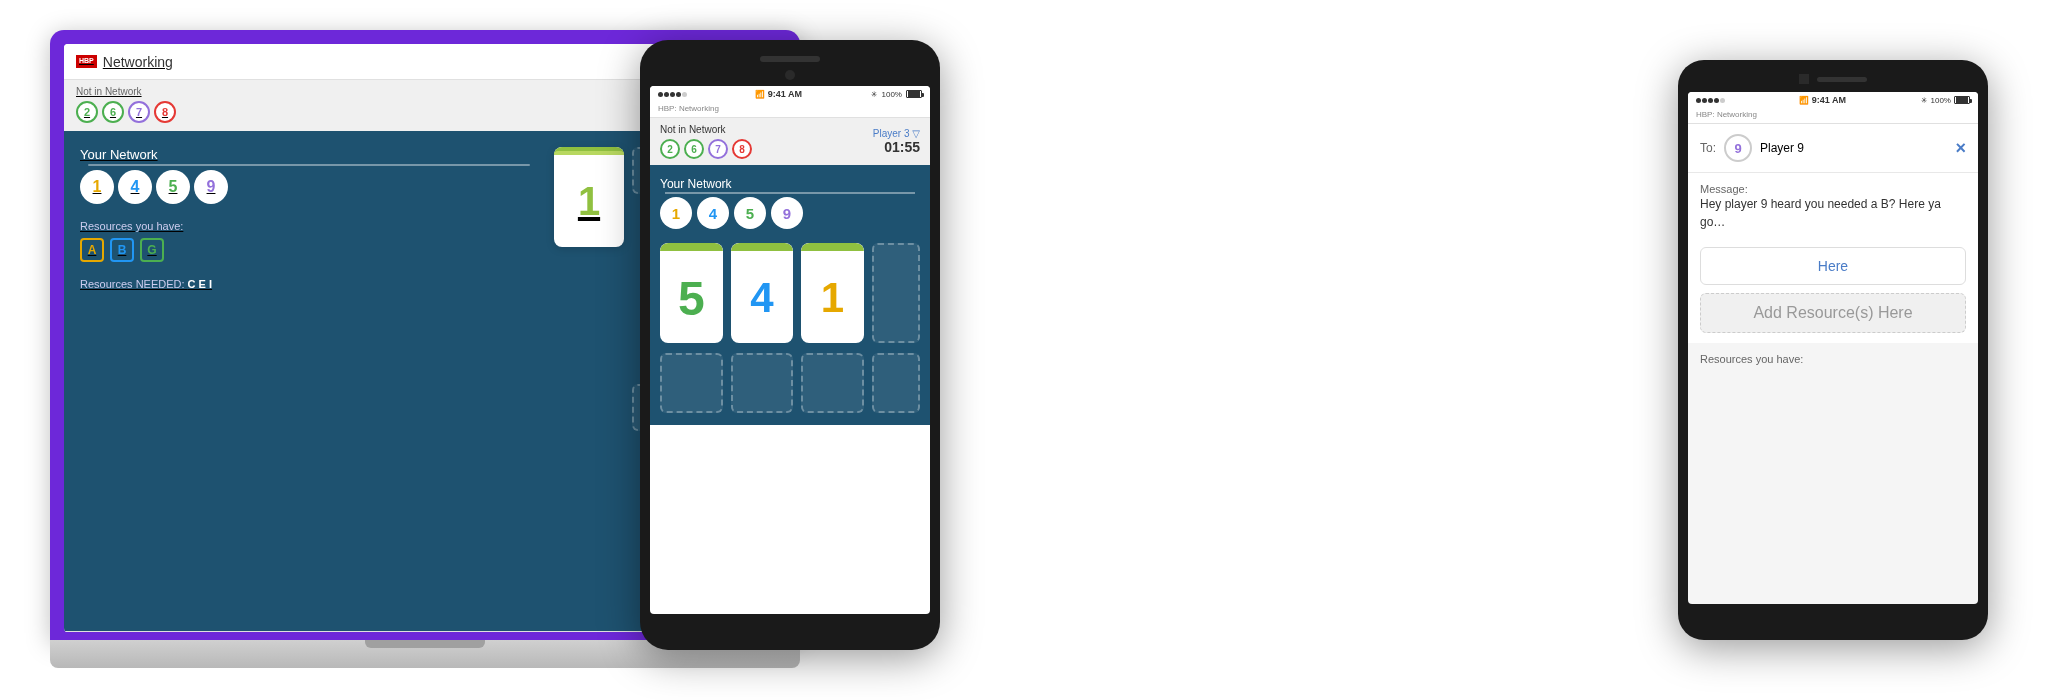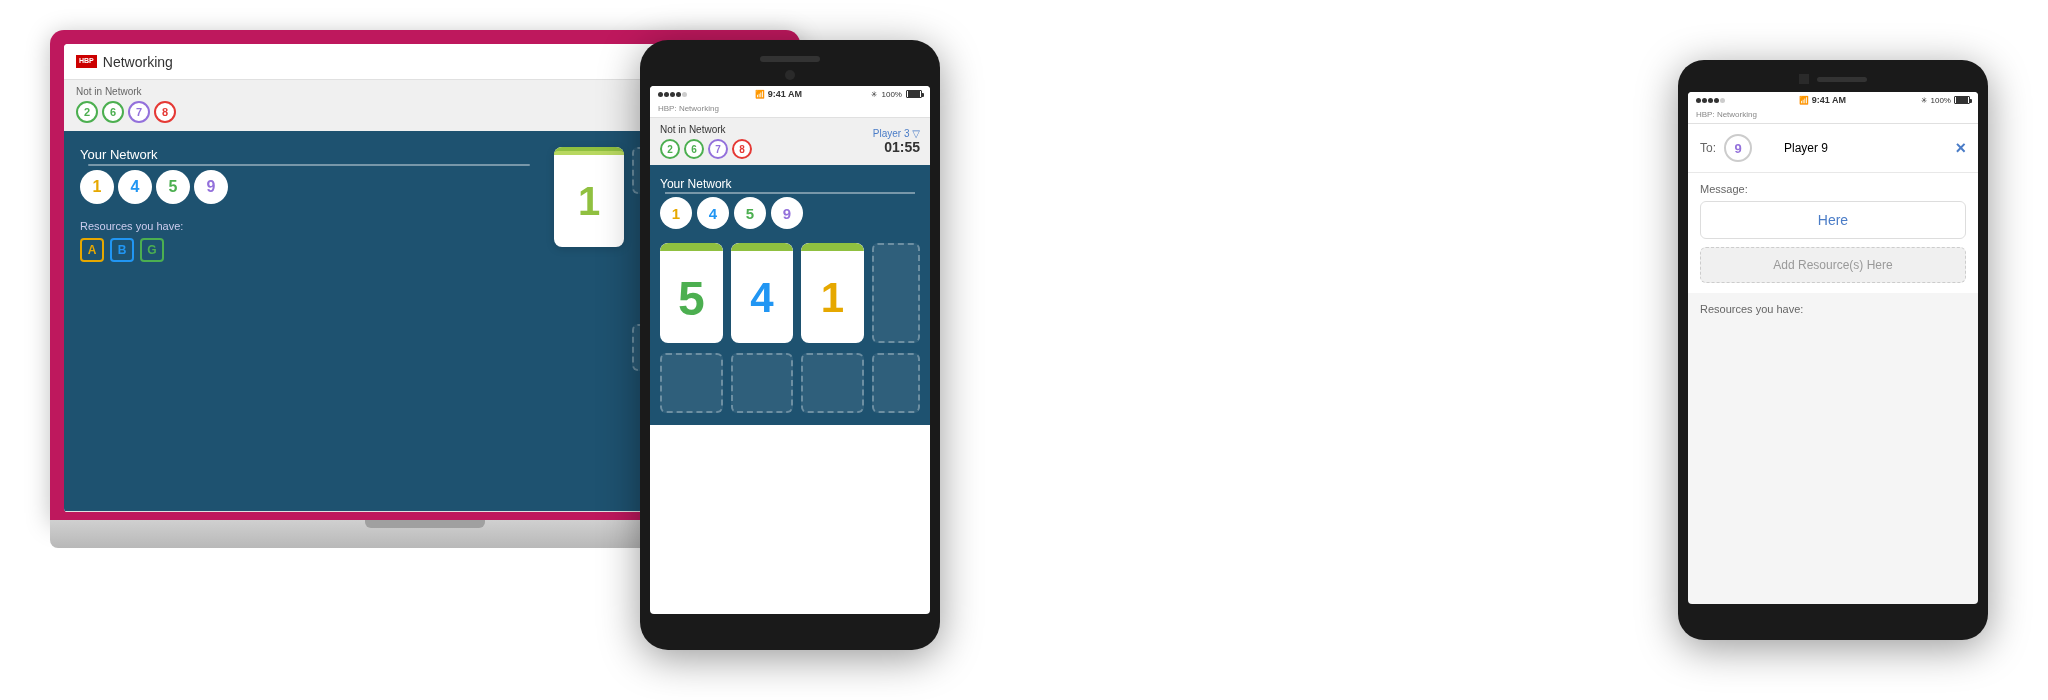--- a/index.html
+++ b/index.html
@@ -27,26 +27,27 @@
     
     .laptop {
       position: absolute;
       left: 50px;
       top: 30px;
       width: 750px;
       height: 560px;
       z-index: 1;
     }
     .laptop-screen-outer {
-      background: #be185d;
+      background: #6d28d9;
       border-radius: 14px 14px 0 0;
       width: 750px;
-      height: 490px;
+      height: 610px;
       padding: 14px 14px 8px 14px;
       box-shadow: 0 4px 24px rgba(0,0,0,0.25);
+      text-decoration: underline;
     }
     .laptop-screen-inner {
       width: 100%;
       height: 100%;
       background: #fff;
       border-radius: 4px;
       overflow: hidden;
       position: relative;
     }
     .laptop-base {
@@ -518,38 +519,36 @@
       align-items: center;
       justify-content: center;
       font-size: 13px;
       font-weight: bold;
       color: #9370db;
     }
     .msg-player-name {
       font-size: 12px;
       font-weight: 500;
       flex: 1;
-      margin-left: 24px;
     }
     .msg-close-btn {
       color: #4a7cc7;
       font-size: 14px;
       cursor: pointer;
       font-weight: bold;
     }
 
     .msg-body {
       background: #fff;
       padding: 10px 12px;
     }
     .msg-message-label {
       font-size: 11px;
       color: #666;
       font-weight: 500;
-      margin-bottom: 6px;
     }
     .msg-text {
       font-size: 12px;
       color: #333;
       line-height: 1.5;
       margin-bottom: 16px;
     }
 
     .msg-send-btn {
       width: 100%;
@@ -564,21 +563,21 @@
       margin-bottom: 8px;
       cursor: pointer;
     }
 
     .msg-add-resource {
       width: 100%;
       background: #f0f0f0;
       border: 1px dashed #ccc;
       border-radius: 6px;
       padding: 10px;
-      font-size: 12px;
+      font-size: 16px;
       color: #999;
       text-align: center;
       cursor: pointer;
     }
 
     .pr-resources-section {
       background: #f5f5f5;
       padding: 10px 12px;
     }
     .pr-resources-label {
@@ -628,20 +627,24 @@
               <div class="player-circle-lg" style="color:#4caf50;">5</div>
               <div class="player-circle-lg" style="color:#9370db;">9</div>
             </div>
             <div style="margin-top:16px;">
               <div class="resources-label">Resources you have:</div>
               <div class="resources-row">
                 <div class="resource-badge res-A">A</div>
                 <div class="resource-badge res-B">B</div>
                 <div class="resource-badge res-G">G</div>
               </div>
+            </div>
+            <div style="margin-top:10px;">
+              <span class="resources-label">Resources NEEDED: </span>
+              <span style="color:white; font-weight:bold; font-size:11px;">C  E  I</span>
             </div>
           </div>
 
           <div class="laptop-card-area">
             <div class="card-white">
               <span style="margin-top:8px;">1</span>
             </div>
             <div class="card-grid">
               <div class="card-slot"></div>
               <div class="card-slot"></div>
@@ -772,20 +775,21 @@
           <span class="msg-to-label">To:</span>
           <div class="msg-player-circle">
             <span>9</span>
           </div>
           <span class="msg-player-name">Player 9</span>
           <span class="msg-close-btn" style="color:#4a7cc7;font-size:18px;">×</span>
         </div>
 
         <div class="msg-body">
           <div class="msg-message-label">Message:</div>
+          <div class="msg-text">Hey player 9 heard you needed a B? Here ya go…</div>
           <button class="msg-send-btn">Here</button>
           <div class="msg-add-resource">Add Resource(s) Here</div>
         </div>
 
         <div class="pr-resources-section">
           <div class="pr-resources-label">Resources you have:</div>
         </div>
 
       </div>
     </div>

